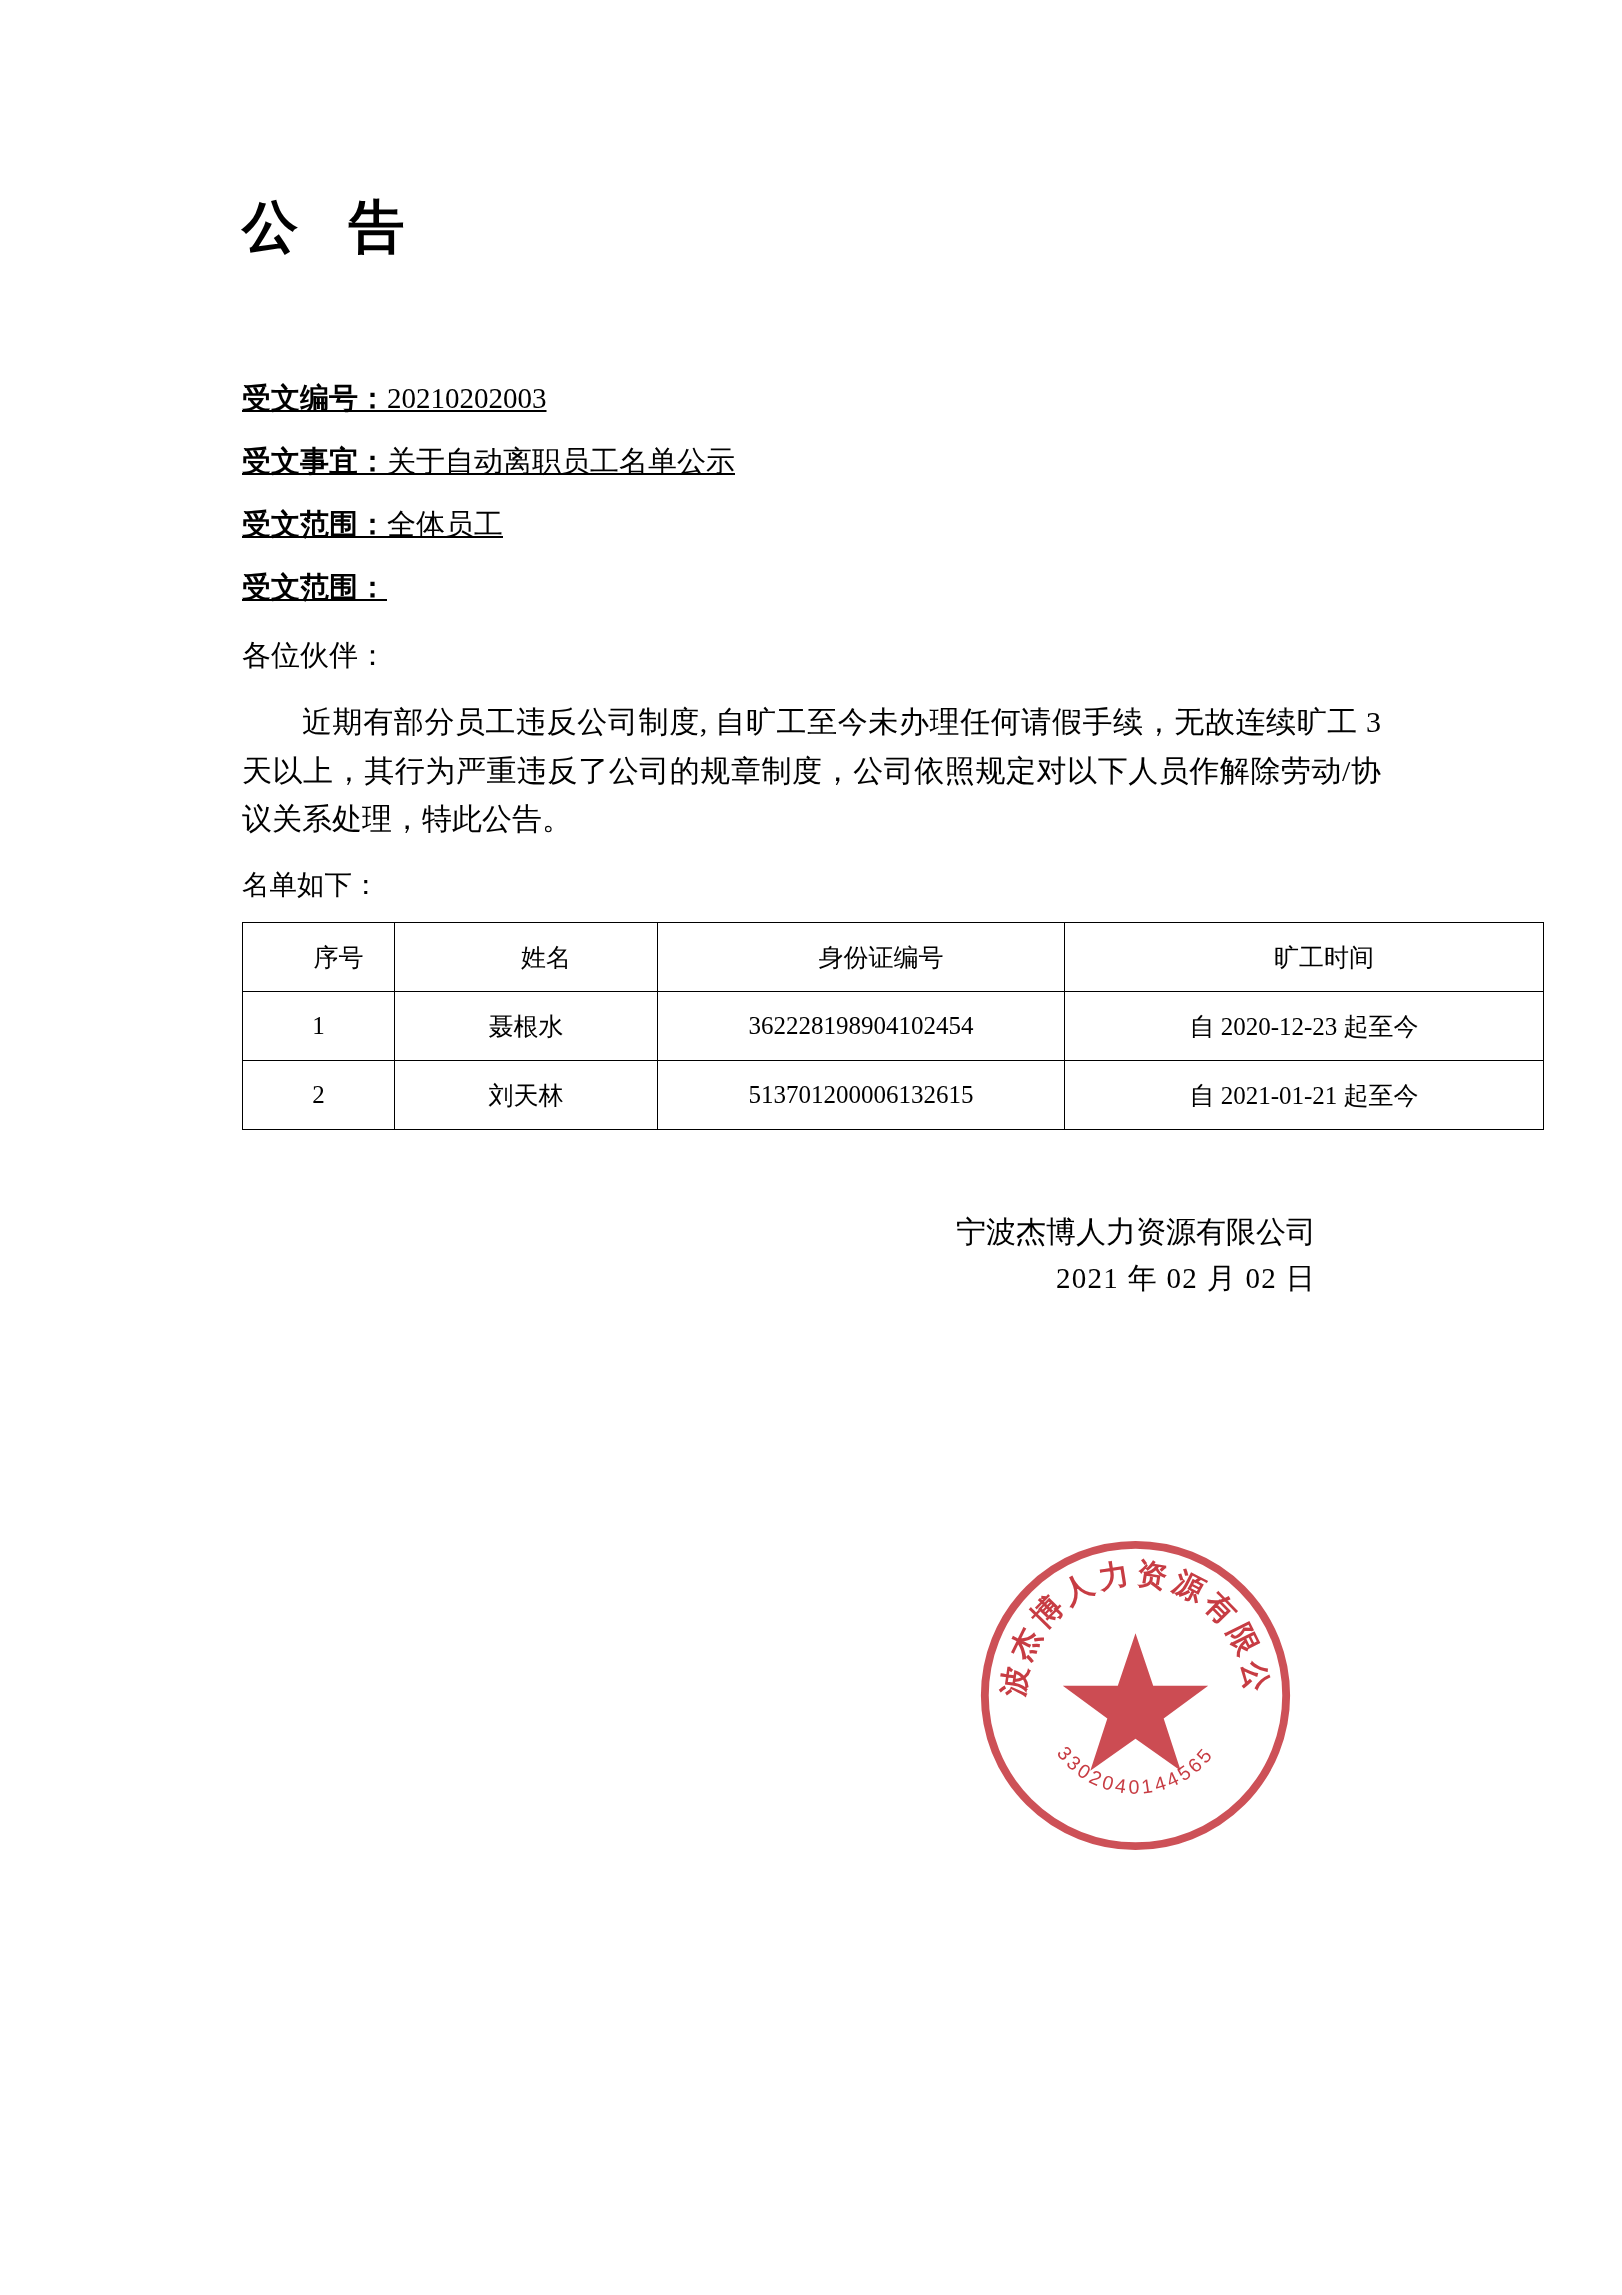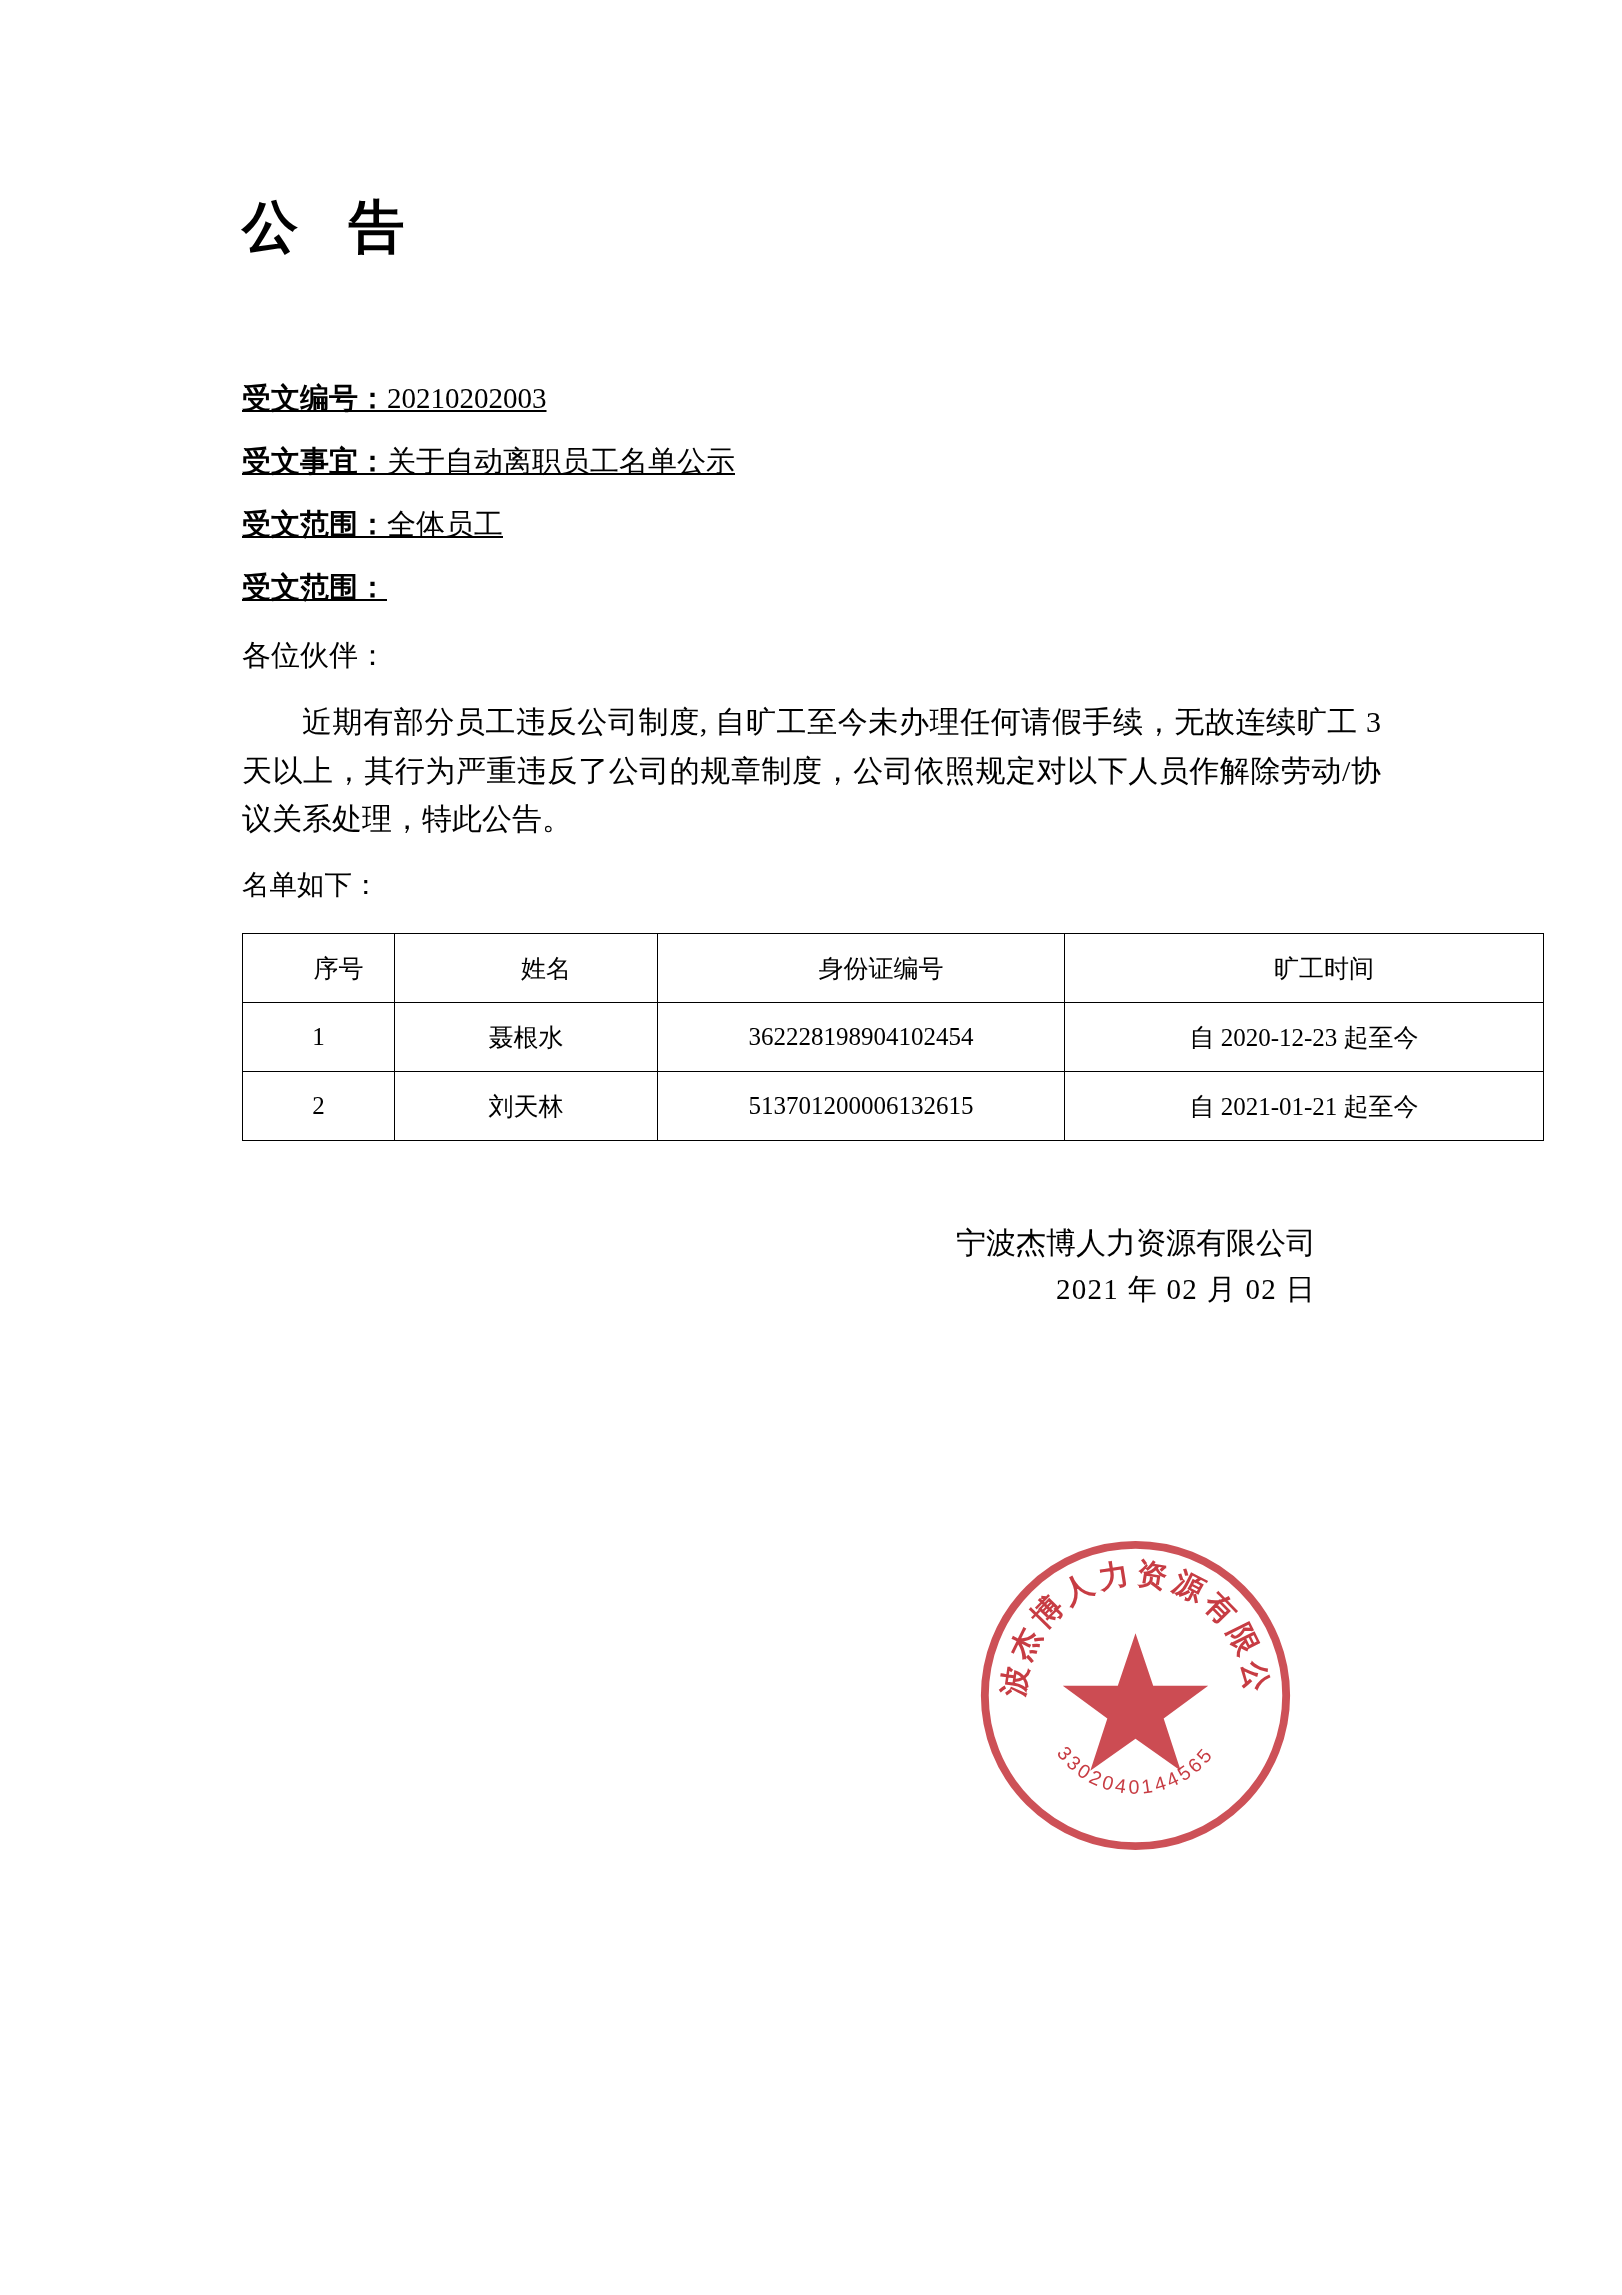--- a/index.html
+++ b/index.html
@@ -56,21 +56,21 @@
     font-size: 30px;
     line-height: 1.62;
     text-align: justify;
     text-justify: inter-ideograph;
     text-indent: 60px;
     margin: 0 0 23.6px 0;
   }
   .list-lead {
     font-size: 27.5px;
     margin-top: 19.6px;
-    margin-bottom: 30px;
+    margin-bottom: 19px;
   }
   table.name-table {
     border-collapse: collapse;
     width: 1139px;
     table-layout: fixed;
   }
   table.name-table td, table.name-table th {
     border: 1.3px solid #000000;
     text-align: center;
     font-size: 25px;

